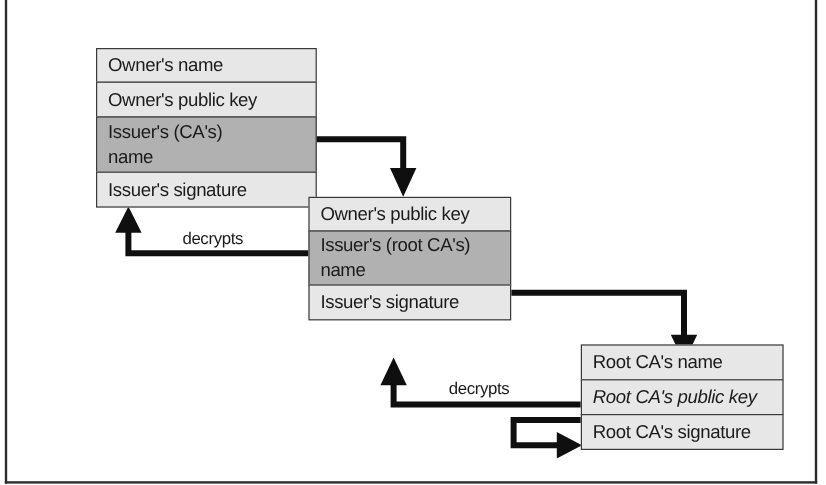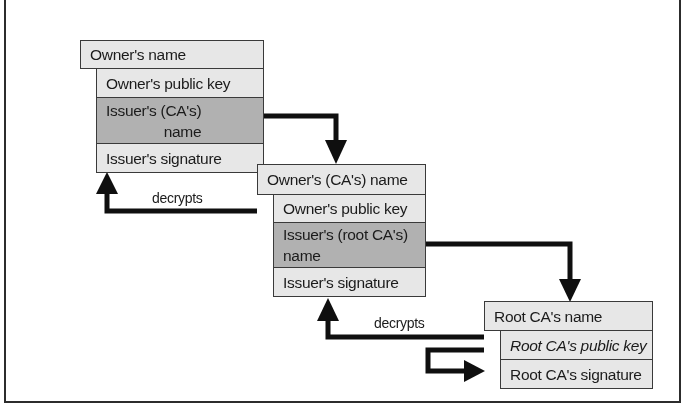--- a/index.html
+++ b/index.html
@@ -13,21 +13,21 @@
     pointer-events:none;
   }
   .arrows{position:absolute;left:0;top:0;}
   .cert{position:absolute;}
   .row{
     box-sizing:border-box;border:1px solid #3a3a3a;background:#e7e7e7;
     display:flex;align-items:center;padding-left:9px;
     font-size:15.5px;letter-spacing:-0.3px;color:#1b1b1b;line-height:21px;
     white-space:pre-line;
   }
-  .row + .row{margin-top:-1px;margin-left:16px;}
+  .row + .row{margin-top:-1px;}
   .row.dark{background:#b1b1b1;}
   .decrypts{
     position:absolute;font-size:14px;letter-spacing:-0.3px;color:#1b1b1b;
   }
 </style>
 </head>
 <body>
 
 <div class="stage">
 
@@ -44,34 +44,33 @@
       <polygon points="96,194 118,194 107,172"></polygon>
       <polygon points="559,279 581,279 570,302"></polygon>
       <polygon points="317,321 339,321 328,298"></polygon>
       <polygon points="464,360 464,382 485,371"></polygon>
     </g>
   </svg>
 
   <div class="cert" style="left:32px;top:40px;width:184px;padding-left:48px;">
     <div class="row" style="height:29px;">Owner's name</div>
     <div class="row" style="height:30px;">Owner's public key</div>
-    <div class="row dark" style="height:47px;text-align:right;">Issuer's (CA's)
+    <div class="row dark" style="height:47px;">Issuer's (CA's)
 name</div>
     <div class="row" style="height:30px;">Issuer's signature</div>
   </div>
 
   <div class="cert" style="left:257px;top:164px;width:169px;">
-    <div class="row" style="height:31px;">Owner's (CA's) name</div>
     <div class="row" style="height:29px;">Owner's public key</div>
     <div class="row dark" style="height:46px;">Issuer's (root CA's)
 name</div>
     <div class="row" style="height:30px;">Issuer's signature</div>
   </div>
 
-  <div class="cert" style="left:484px;top:301px;width:169px;">
+  <div class="cert" style="left:484px;top:287px;width:169px;">
     <div class="row" style="height:30px;">Root CA's name</div>
     <div class="row" style="height:30px;font-style:italic;">Root CA's public key</div>
     <div class="row" style="height:30px;">Root CA's signature</div>
   </div>
 
   <div class="decrypts" style="left:152px;top:190px;">decrypts</div>
   <div class="decrypts" style="left:374px;top:315px;">decrypts</div>
 
   <div class="frame"></div>
 </div>

